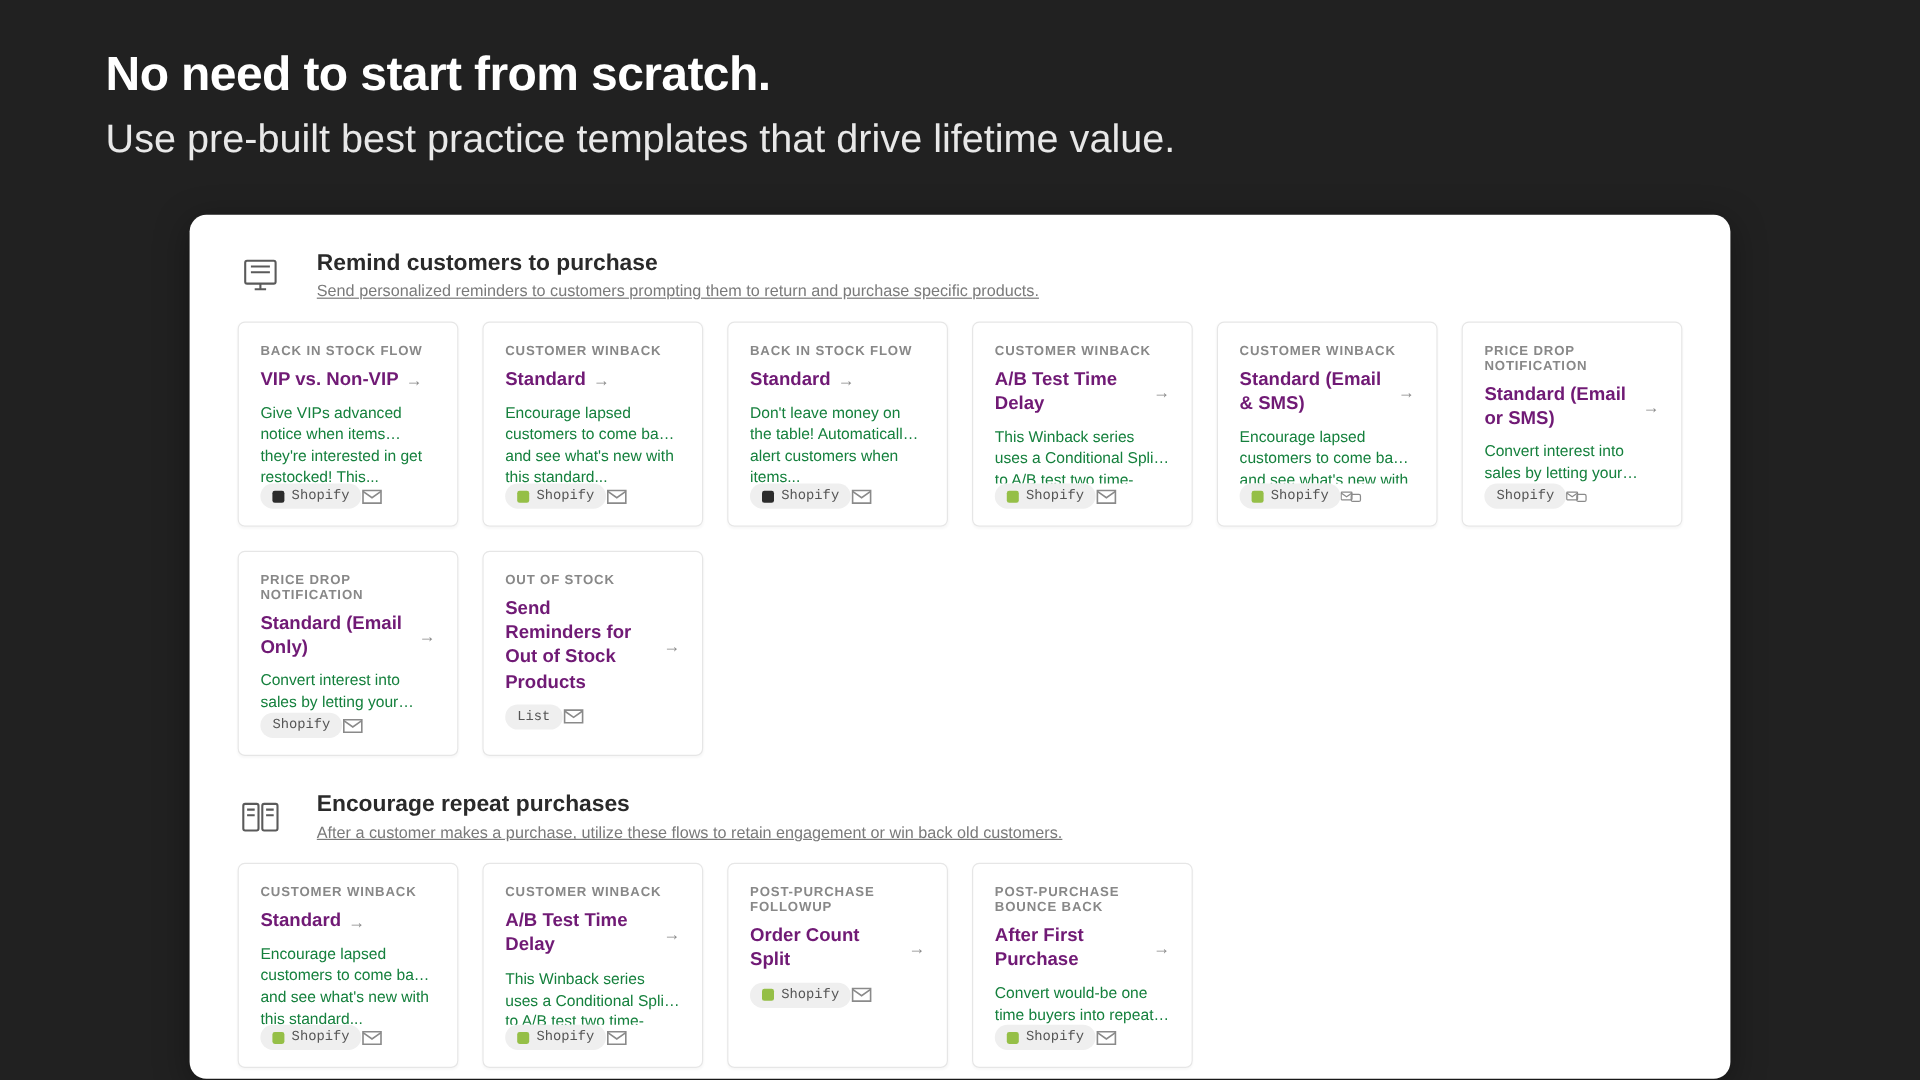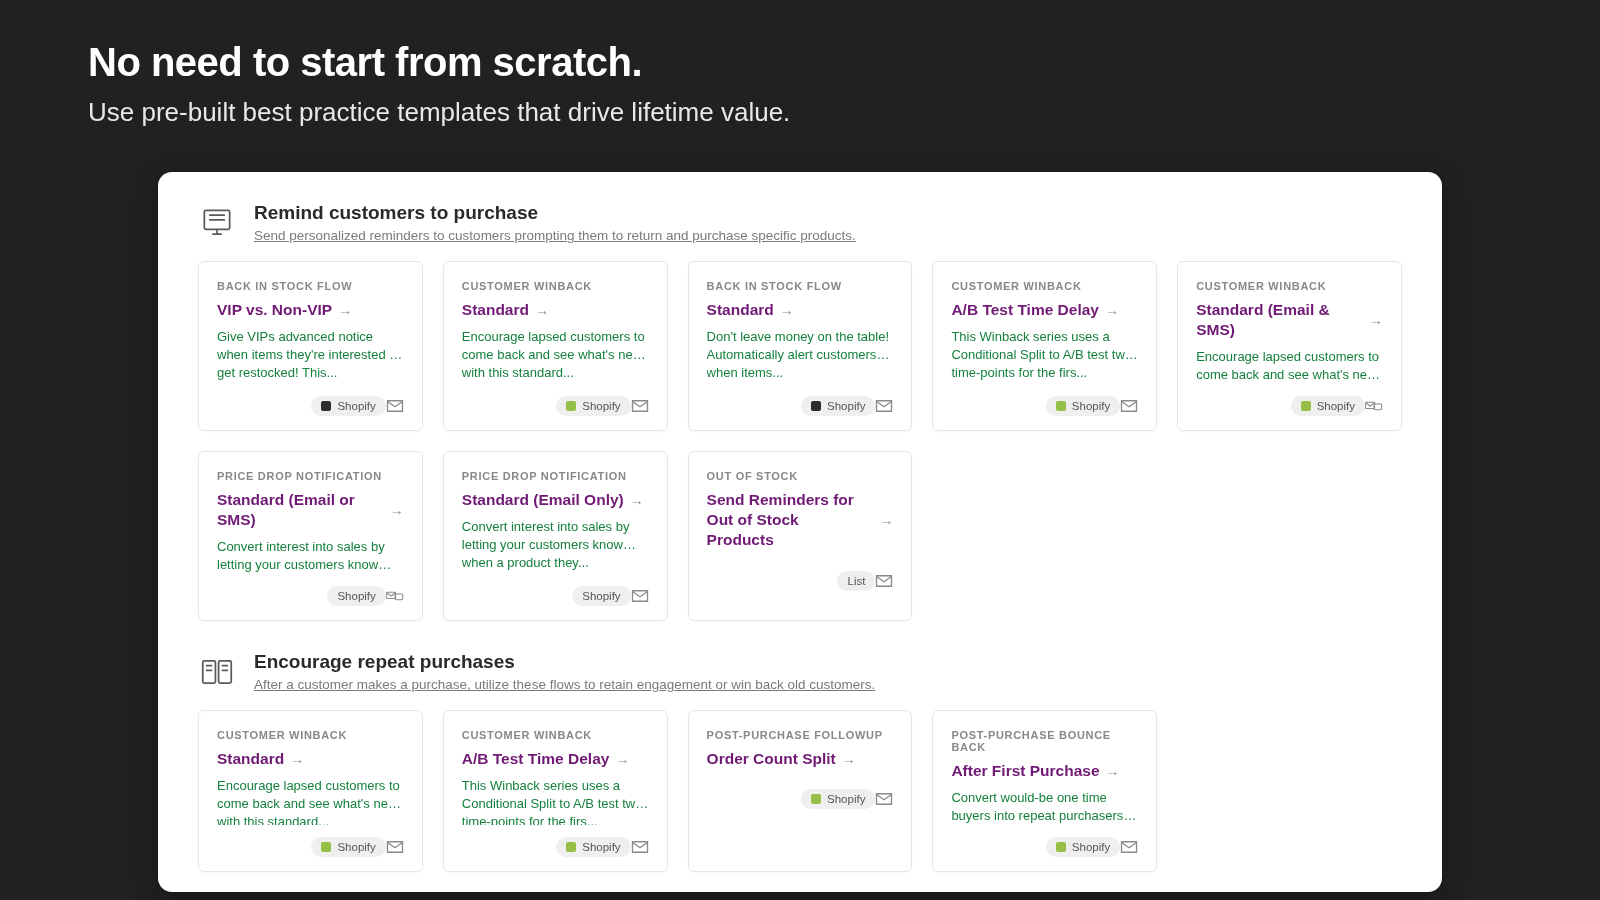--- a/index.html
+++ b/index.html
@@ -14,37 +14,37 @@
   padding: 40px 88px 28px 88px;
   color: #fff;
 }
 .hero-title {
   font-size: 40px;
   font-weight: 700;
   letter-spacing: -0.5px;
   margin-bottom: 12px;
 }
 .hero-sub {
-  font-size: 26px;
+  font-size: 33px;
   font-weight: 400;
   color: #e8e8e8;
 }
 .panel {
   background: #fff;
   border-radius: 14px;
   margin: 16px 158px 0 158px;
   padding: 24px 0 24px 0;
   box-shadow: 0 6px 28px rgba(0,0,0,0.35);
   height: 720px;
   overflow: hidden;
 }
 .section-header {
   display: flex;
   align-items: flex-start;
-  gap: 18px;
+  gap: 28px;
   padding: 6px 40px 18px 40px;
 }
 .section-icon {
   width: 38px; height: 38px;
   color: #5a5a5a;
   flex-shrink: 0;
   margin-top: 2px;
 }
 .section-title {
   font-size: 19px;
@@ -52,21 +52,21 @@
   color: #2a2a2a;
   margin-bottom: 4px;
 }
 .section-desc {
   font-size: 13.5px;
   color: #7a7a7a;
   text-decoration: underline;
 }
 .grid {
   display: grid;
-  grid-template-columns: repeat(5, 1fr);
+  grid-template-columns: repeat(6, 1fr);
   gap: 20px;
   padding: 0 40px 24px 40px;
 }
 .card {
   border: 1px solid #e6e6e6;
   border-radius: 6px;
   padding: 18px 18px 14px 18px;
   display: flex;
   flex-direction: column;
   min-height: 140px;
@@ -104,22 +104,23 @@
   line-height: 1.38;
   flex-grow: 1;
   display: -webkit-box;
   -webkit-line-clamp: 2;
   -webkit-box-orient: vertical;
   overflow: hidden;
 }
 .card-foot {
   display: flex;
   align-items: center;
-  justify-content: flex-end;
-  margin-top: 12px;
+  justify-content: flex-start;
+  margin-top: 0;
+  font-family: Liberation Mono, monospace;
 }
 .pill {
   display: inline-flex;
   align-items: center;
   gap: 6px;
   background: #efefef;
   border-radius: 999px;
   padding: 4px 10px;
   font-size: 11.5px;
   color: #555;

